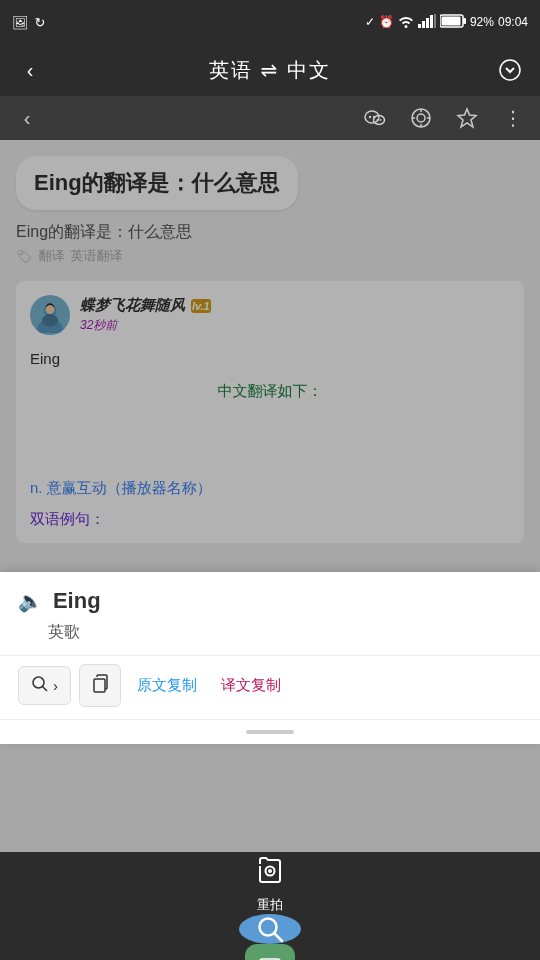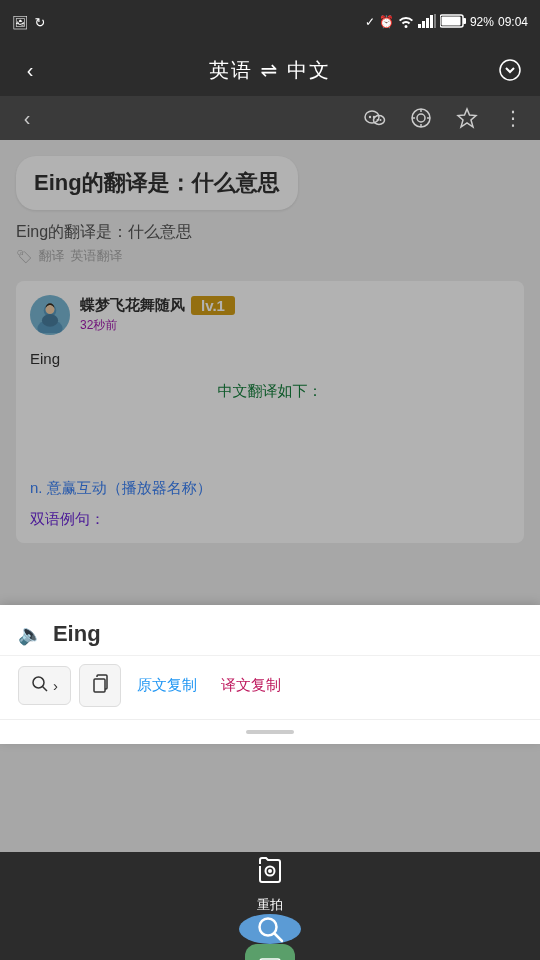--- a/index.html
+++ b/index.html
@@ -134,34 +134,34 @@
       height: 40px;
       border-radius: 50%;
       background: #7ab8d4;
       display: flex;
       align-items: center;
       justify-content: center;
       overflow: hidden;
       flex-shrink: 0;
     }
     .avatar svg { width: 36px; height: 36px; }
-    .user-info { flex: 1; }
+    .user-info { flex: 1; font-style: italic; }
     .username {
       font-size: 15px;
       font-weight: bold;
       color: #333;
       display: flex;
       align-items: center;
       gap: 6px;
     }
     .level-badge {
       background: #d4a017;
       color: white;
-      font-size: 15px;
-      padding: 1px 10px;
+      font-size: 11px;
+      padding: 1px 1px;
       border-radius: 3px;
     }
     .time-ago { font-size: 12px; color: #a21caf; margin-top: 2px; }
 
     .answer-text {
       font-size: 15px;
       color: #333;
       margin-bottom: 8px;
       line-height: 1.6;
     }
@@ -448,20 +448,21 @@
 
   
   <div class="content-overlay"></div>
 
   
   <div class="popup-panel">
     <div class="popup-word-row">
       <span class="speaker-icon">🔈</span>
       <span class="popup-word">Eing</span>
     </div>
+    <div class="popup-translation">英歌</div>
     <div class="popup-actions">
       <button class="search-btn">
         <span>
           <svg width="18" height="18" viewBox="0 0 18 18">
               <circle cx="7.5" cy="7.5" r="5.5" fill="none" stroke="#333" stroke-width="1.5"></circle>
               <line x1="11.5" y1="11.5" x2="16" y2="16" stroke="#333" stroke-width="1.5"></line>
             </svg>
         </span>
         <span>›</span>
       </button>

